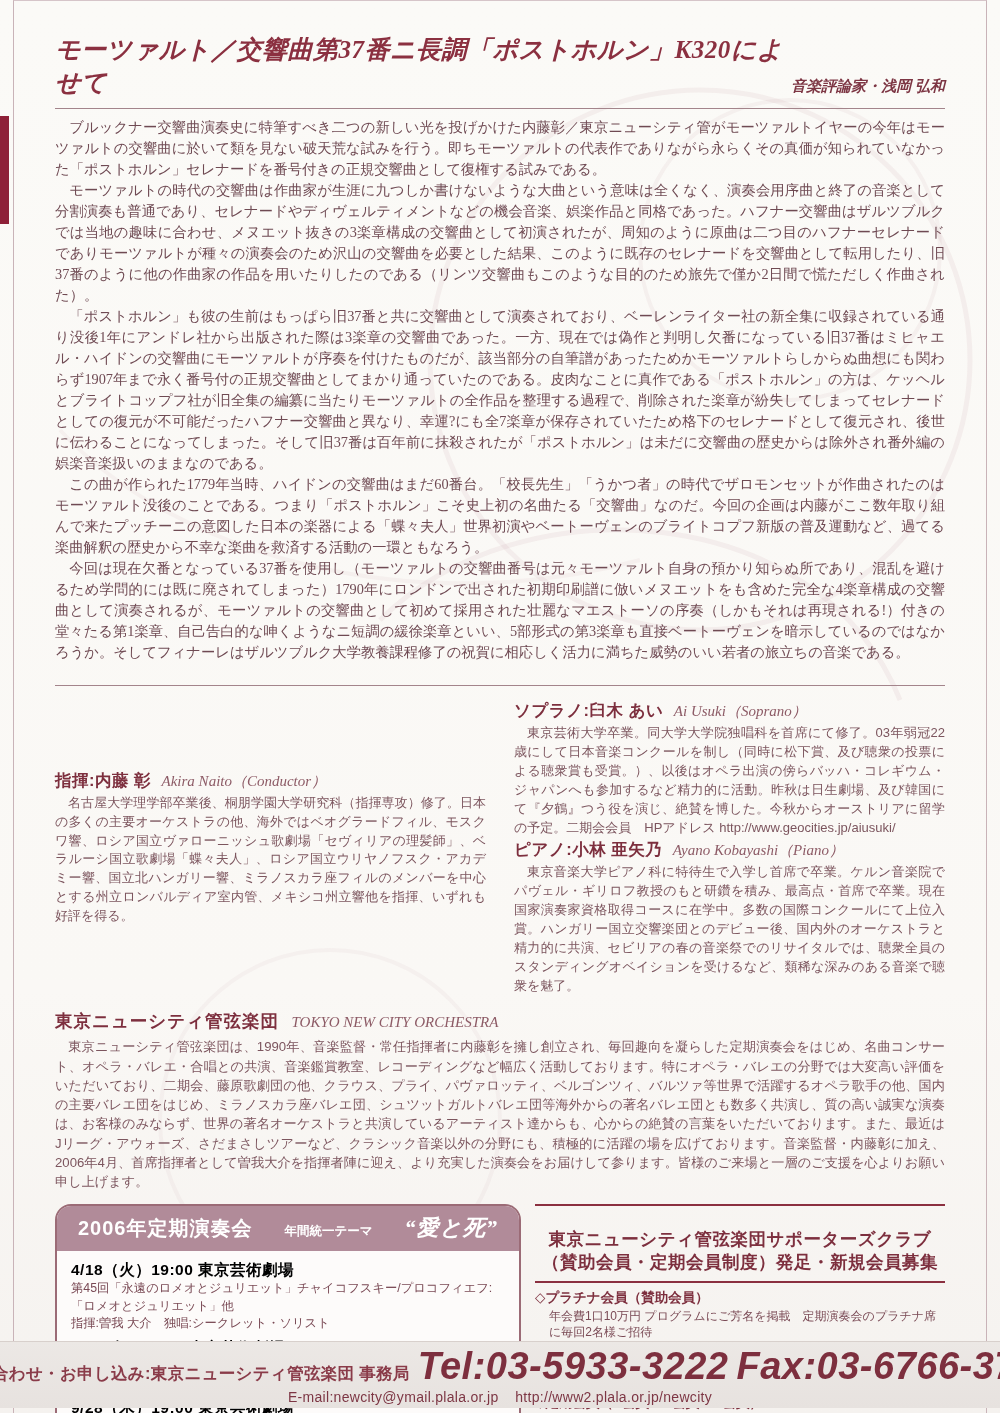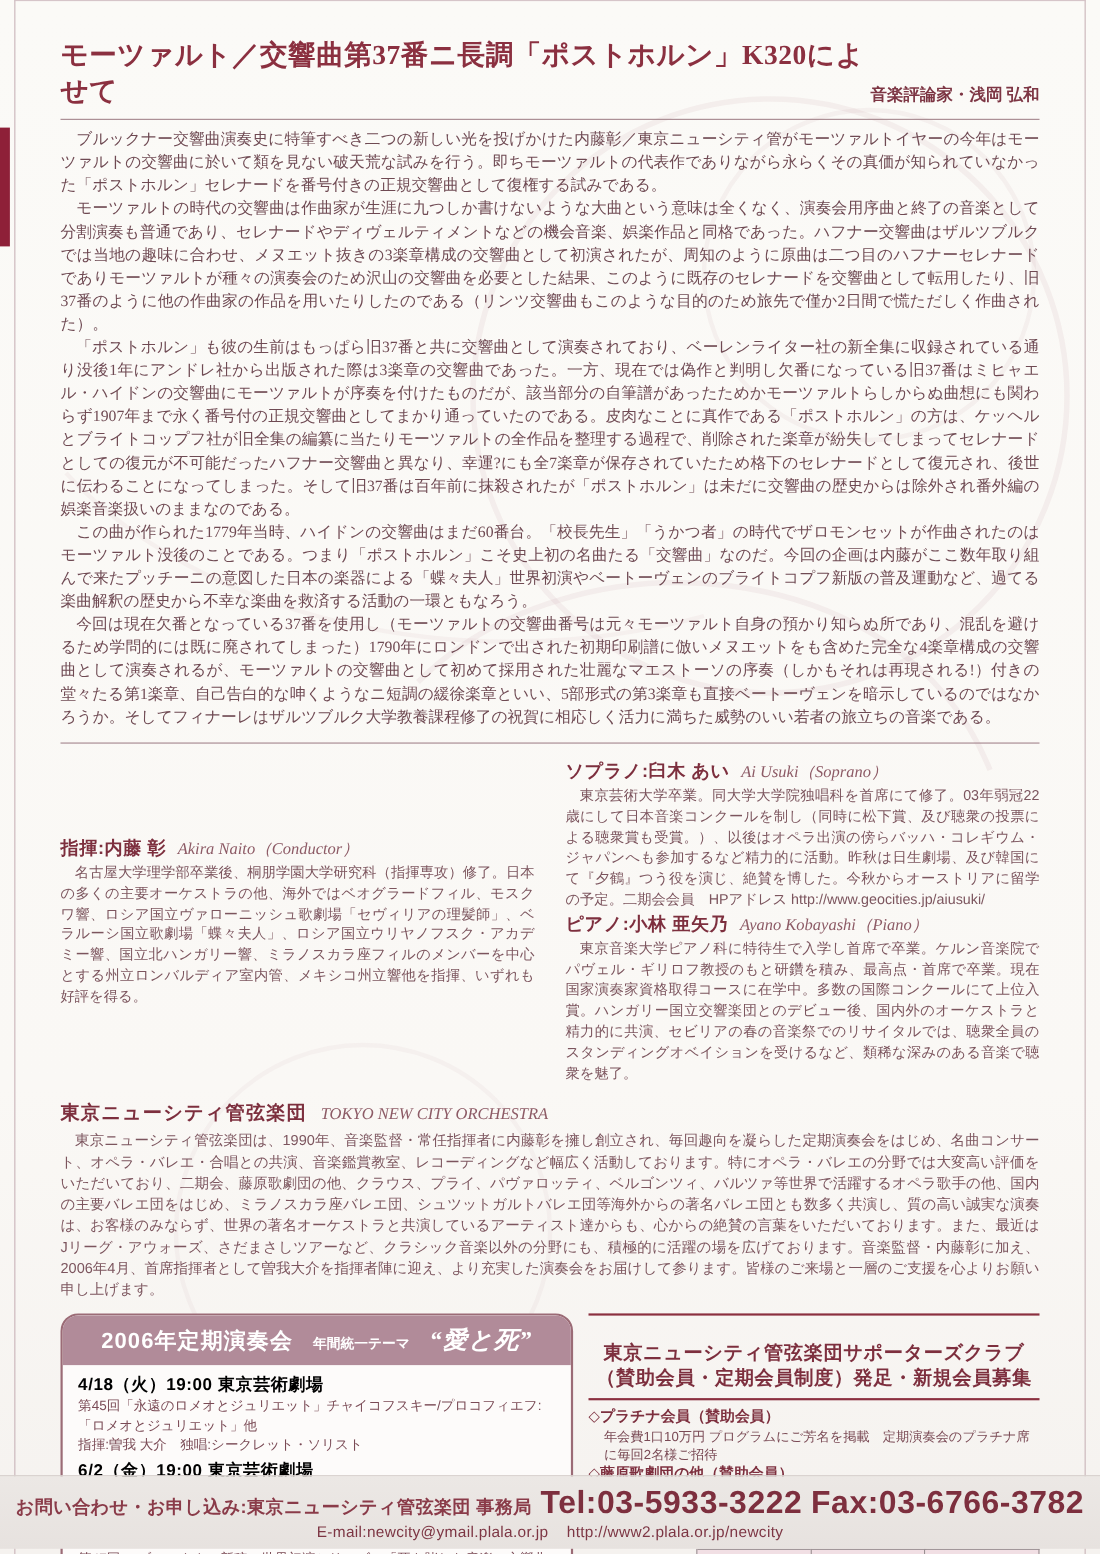--- a/index.html
+++ b/index.html
@@ -31,33 +31,34 @@
     border-top:1px solid #d6c5c9;
     min-height:1340px;
     padding:14px 41px 0 41px;
     box-sizing:border-box;
   }
   .title-row{
     display:flex;align-items:flex-end;justify-content:space-between;
     padding:18px 0 9px 0;
     border-bottom:1px solid #a3848b;
     margin-bottom:8px;
+    font-style:italic;
   }
   .doc-title{
     font-family:"Liberation Serif","DejaVu Serif",serif;
     font-weight:bold;font-size:25px;color:#8b3040;letter-spacing:.5px;
   }
   .doc-author{
     font-family:"Liberation Serif","DejaVu Serif",serif;
     font-weight:bold;font-size:15px;color:#7d3644;white-space:nowrap;padding-bottom:3px;
   }
   .essay{
     font-family:"Liberation Serif","DejaVu Serif",serif;
     color:#6f4a53;font-size:14.3px;line-height:1.47;text-align:justify;
-    padding-bottom:12px;border-bottom:1px solid #a3848b;
+    padding-bottom:22px;border-bottom:1px solid #a3848b;
   }
   .essay p{margin:0;text-indent:1em;}
   .profiles{
     display:flex;gap:28px;margin-top:12px;align-items:center;
   }
   .profiles .col{flex:1;min-width:0;}
   .prof-head{margin:2px 0 2px 0;}
   .prof-name{
     font-weight:bold;font-size:16.5px;color:#7d2f3e;letter-spacing:.5px;
   }
@@ -81,21 +82,21 @@
   }
   .boxes{display:flex;gap:14px;margin-top:12px;align-items:flex-start;}
   
   .season-box{
     width:462px;flex:none;
     border:2px solid #9b6b76;border-radius:16px;overflow:hidden;
     background:#fdfbfa;
   }
   .season-header{
     background:#b18b99;color:#fff;
-    display:flex;align-items:baseline;justify-content:center;gap:18px;
+    display:flex;align-items:baseline;justify-content:center;gap:32px;
     padding:7px 10px 8px 10px;
   }
   .season-title{font-weight:bold;font-size:20px;letter-spacing:1px;}
   .season-theme-label{font-size:12.5px;font-weight:bold;}
   .season-theme{
     font-family:"Liberation Serif","DejaVu Serif",serif;
     font-style:italic;font-weight:bold;font-size:22px;letter-spacing:1px;
   }
   .season-body{padding:8px 14px 10px 14px;}
   .concert{margin-bottom:4px;}
@@ -127,21 +128,21 @@
   
   .footer{
     position:absolute;left:0;right:0;bottom:5px;height:66px;z-index:4;
     background:linear-gradient(180deg,#ece8e5 0%,#e7e2df 100%);
     border-top:1px solid #d8d0cc;
     display:flex;flex-direction:column;align-items:center;justify-content:center;gap:1px;
   }
   .footer-line1{display:flex;align-items:baseline;gap:8px;white-space:nowrap;}
   .contact-label{font-weight:bold;font-size:16.5px;color:#8a3b49;letter-spacing:.3px;}
   .telfax{
-    font-weight:bold;font-size:29px;color:#7d2f3e;letter-spacing:.5px;
+    font-style:italic;font-weight:bold;font-size:38px;color:#7d2f3e;letter-spacing:.5px;
   }
   .footer-line2{font-size:14px;color:#7d3644;letter-spacing:.3px;}
 </style>
 </head>
 <body>
 
 <div class="page">
 
   <div class="watermark">
     <svg width="1000" height="1413" viewBox="0 0 1000 1413">

